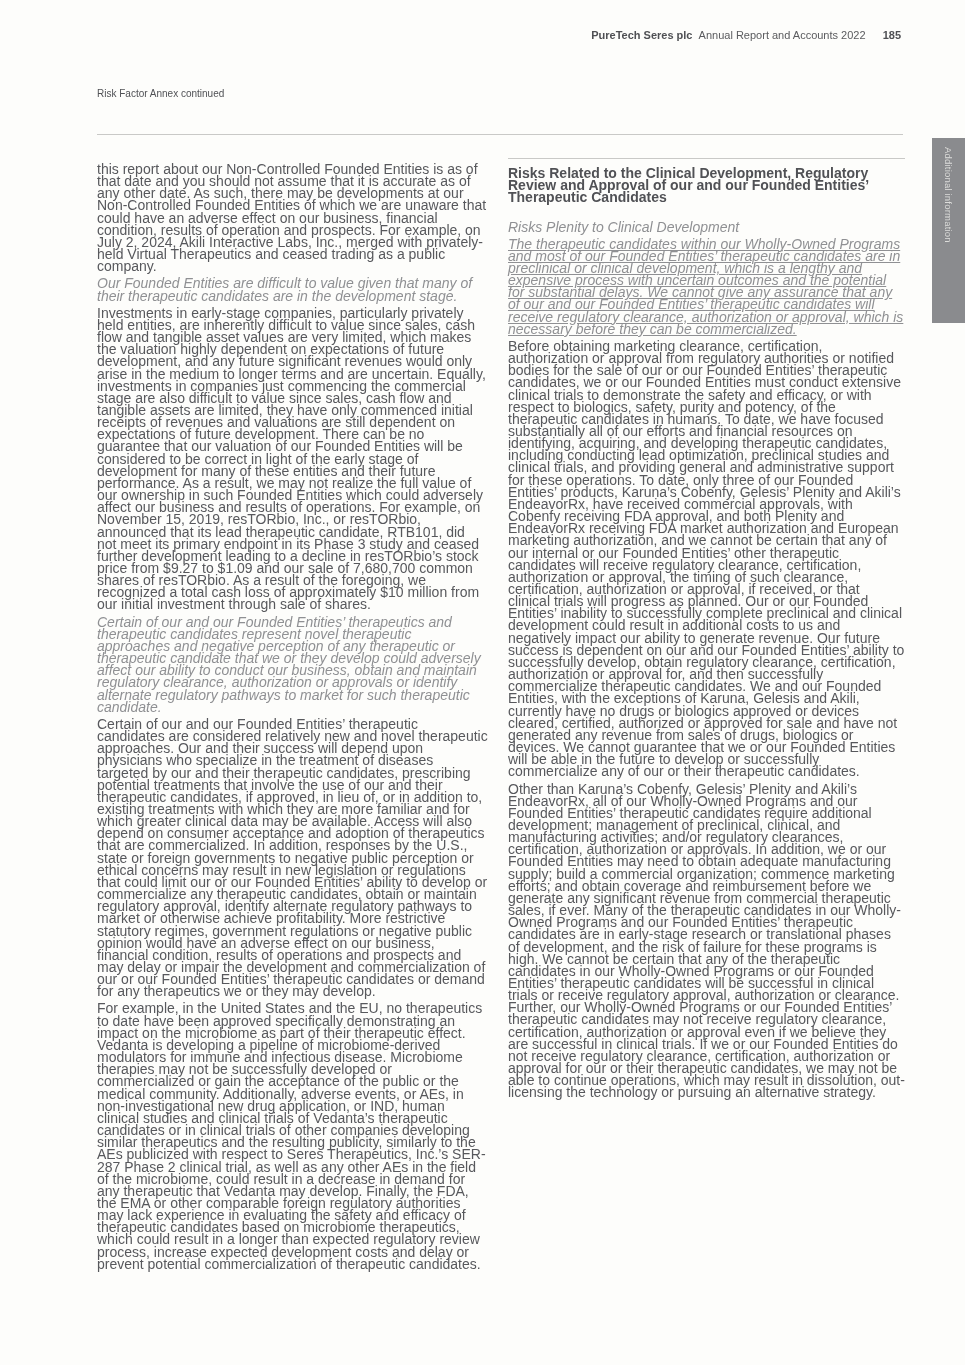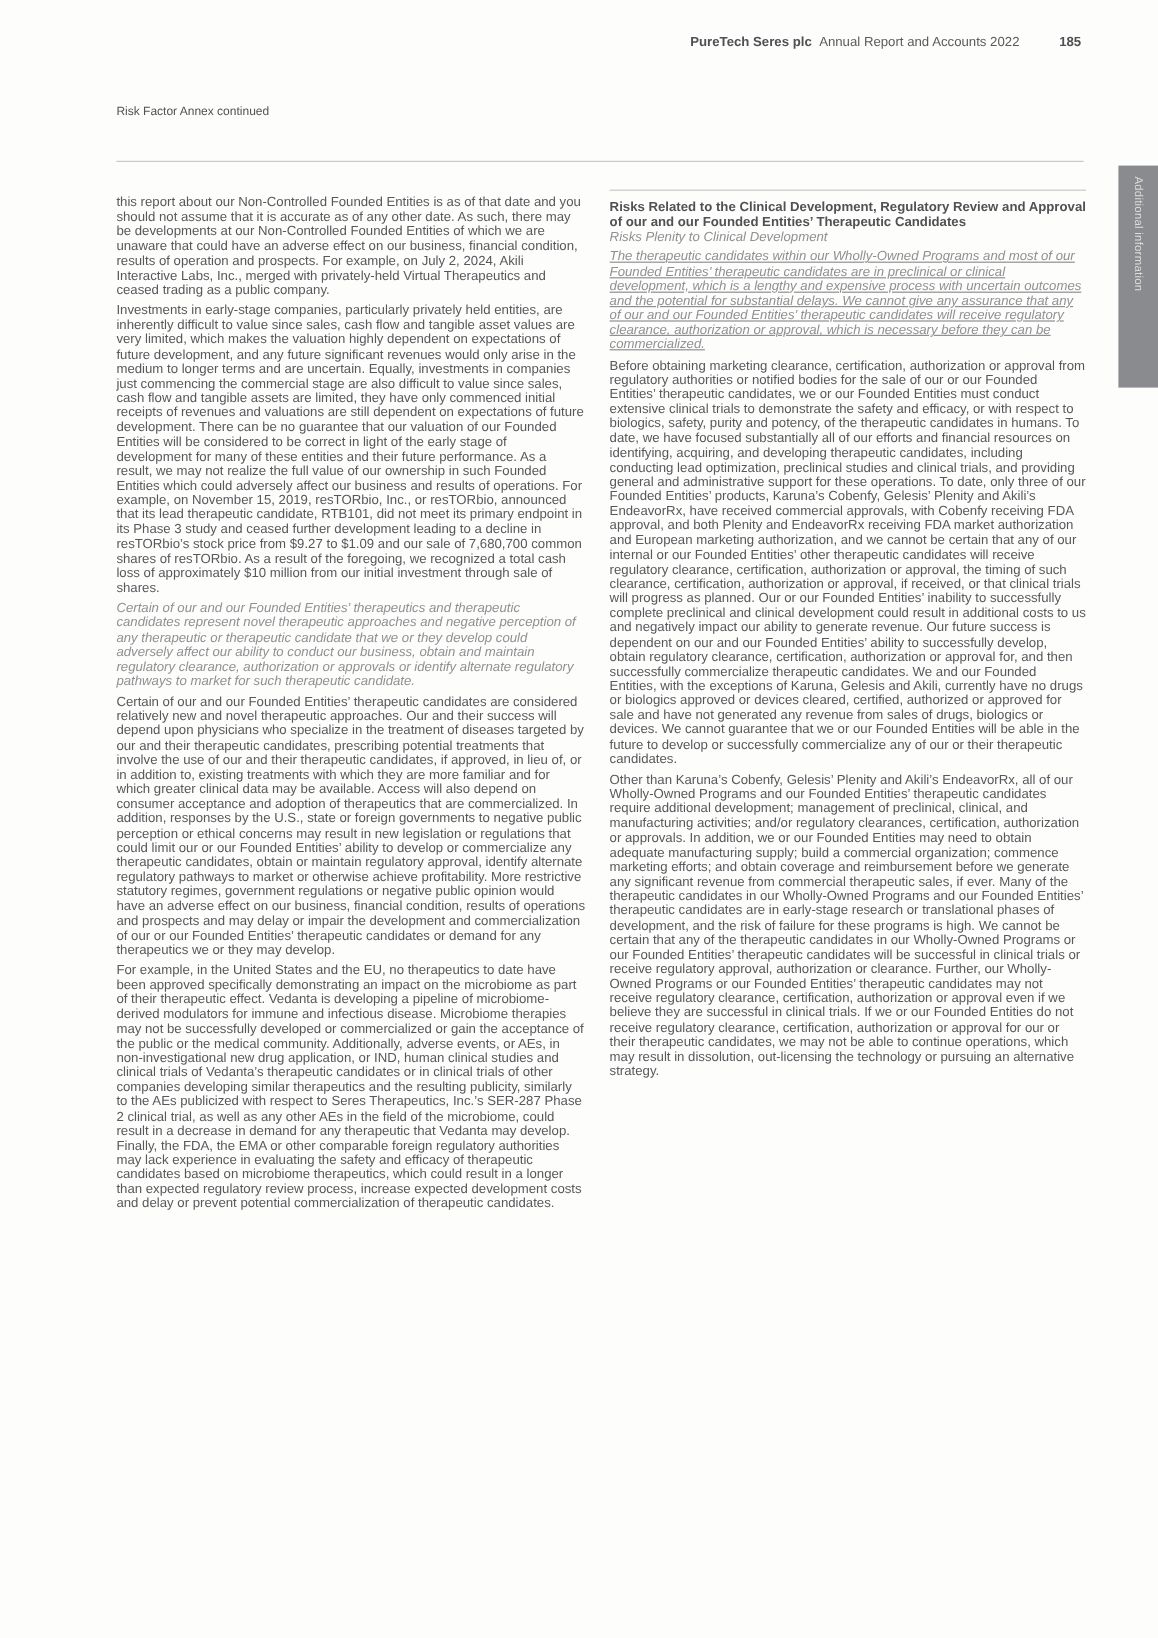--- a/index.html
+++ b/index.html
@@ -11,40 +11,40 @@
     font-family:"Liberation Sans","DejaVu Sans",sans-serif;
     color:#57585c;
     overflow:hidden;
   }
   .running-header{
     position:absolute;top:29px;right:64px;
     font-size:11px;color:#4f5054;white-space:nowrap;
   }
   .running-header .brand{font-weight:bold;}
   .running-header .report{font-weight:normal;color:#5a5b5e;}
-  .running-header .pageno{font-weight:bold;margin-left:30px;}
+  .running-header .pageno{font-weight:bold;margin-left:14px;}
   .section-title{
     position:absolute;left:97px;top:88px;
     font-size:10px;font-weight:normal;color:#505155;margin:0;
   }
   .rule-main{
     position:absolute;left:97px;top:134px;width:806px;height:0;
     border-top:1px solid #c9c9c7;
   }
   .col{
     position:absolute;
-    font-size:11px;line-height:12.15px;
+    font-size:14px;line-height:12.15px;
     text-align:left;
   }
   .col-left{left:97px;top:163px;width:391px;}
   .col-right{left:508px;top:158px;width:397px;border-top:1px solid #c9c9c7;padding-top:8px;}
   .blk{margin:0 0 5px 0;white-space:pre-line;}
   .blk.body{color:#57585c;}
   .blk.italic-heading{color:#8f9093;font-style:italic;margin-top:3px;}
-  .blk.bold-heading{color:#505155;font-weight:bold;margin-bottom:1px;}
+  .blk.bold-heading{color:#505155;font-weight:bold;margin-bottom:18px;}
   .blk.italic-subheading{color:#8f9093;font-style:italic;margin-bottom:4px;}
   .blk.italic-lead{color:#8f9093;font-style:italic;text-decoration:underline;}
   .side-tab{
     position:absolute;right:0;top:138px;width:33px;height:185px;
     background:#8a8b8e;
   }
   .side-tab span{
     display:block;
     writing-mode:vertical-rl;
     margin:9px auto 0 auto;
@@ -66,20 +66,21 @@
   <h1 class="section-title">Risk Factor Annex continued</h1>
 
   <div class="rule-main"></div>
 
   <div class="side-tab">
     <span>Additional information</span>
   </div>
 
   <div class="col col-left">
     <p class="blk body">this report about our Non-Controlled Founded Entities is as of that date and you should not assume that it is accurate as of any other date. As such, there may be developments at our Non-Controlled Founded Entities of which we are unaware that could have an adverse effect on our business, financial condition, results of operation and prospects. For example, on July 2, 2024, Akili Interactive Labs, Inc., merged with privately-held Virtual Therapeutics and ceased trading as a public company.</p>
+    <p class="blk italic-heading">Our Founded Entities are difficult to value given that many of their therapeutic candidates are in the development stage.</p>
     <p class="blk body">Investments in early-stage companies, particularly privately held entities, are inherently difficult to value since sales, cash flow and tangible asset values are very limited, which makes the valuation highly dependent on expectations of future development, and any future significant revenues would only arise in the medium to longer terms and are uncertain. Equally, investments in companies just commencing the commercial stage are also difficult to value since sales, cash flow and tangible assets are limited, they have only commenced initial receipts of revenues and valuations are still dependent on expectations of future development. There can be no guarantee that our valuation of our Founded Entities will be considered to be correct in light of the early stage of development for many of these entities and their future performance. As a result, we may not realize the full value of our ownership in such Founded Entities which could adversely affect our business and results of operations. For example, on November 15, 2019, resTORbio, Inc., or resTORbio, announced that its lead therapeutic candidate, RTB101, did not meet its primary endpoint in its Phase 3 study and ceased further development leading to a decline in resTORbio’s stock price from $9.27 to $1.09 and our sale of 7,680,700 common shares of resTORbio. As a result of the foregoing, we recognized a total cash loss of approximately $10 million from our initial investment through sale of shares.</p>
     <p class="blk italic-heading">Certain of our and our Founded Entities’ therapeutics and therapeutic candidates represent novel therapeutic approaches and negative perception of any therapeutic or therapeutic candidate that we or they develop could adversely affect our ability to conduct our business, obtain and maintain regulatory clearance, authorization or approvals or identify alternate regulatory pathways to market for such therapeutic candidate.</p>
     <p class="blk body">Certain of our and our Founded Entities’ therapeutic candidates are considered relatively new and novel therapeutic approaches. Our and their success will depend upon physicians who specialize in the treatment of diseases targeted by our and their therapeutic candidates, prescribing potential treatments that involve the use of our and their therapeutic candidates, if approved, in lieu of, or in addition to, existing treatments with which they are more familiar and for which greater clinical data may be available. Access will also depend on consumer acceptance and adoption of therapeutics that are commercialized. In addition, responses by the U.S., state or foreign governments to negative public perception or ethical concerns may result in new legislation or regulations that could limit our or our Founded Entities’ ability to develop or commercialize any therapeutic candidates, obtain or maintain regulatory approval, identify alternate regulatory pathways to market or otherwise achieve profitability. More restrictive statutory regimes, government regulations or negative public opinion would have an adverse effect on our business, financial condition, results of operations and prospects and may delay or impair the development and commercialization of our or our Founded Entities’ therapeutic candidates or demand for any therapeutics we or they may develop.</p>
     <p class="blk body">For example, in the United States and the EU, no therapeutics to date have been approved specifically demonstrating an impact on the microbiome as part of their therapeutic effect. Vedanta is developing a pipeline of microbiome-derived modulators for immune and infectious disease. Microbiome therapies may not be successfully developed or commercialized or gain the acceptance of the public or the medical community. Additionally, adverse events, or AEs, in non-investigational new drug application, or IND, human clinical studies and clinical trials of Vedanta’s therapeutic candidates or in clinical trials of other companies developing similar therapeutics and the resulting publicity, similarly to the AEs publicized with respect to Seres Therapeutics, Inc.’s SER-287 Phase 2 clinical trial, as well as any other AEs in the field of the microbiome, could result in a decrease in demand for any therapeutic that Vedanta may develop. Finally, the FDA, the EMA or other comparable foreign regulatory authorities may lack experience in evaluating the safety and efficacy of therapeutic candidates based on microbiome therapeutics, which could result in a longer than expected regulatory review process, increase expected development costs and delay or prevent potential commercialization of therapeutic candidates.</p>
   </div>
 
   <div class="col col-right">
     <p class="blk bold-heading">Risks Related to the Clinical Development, Regulatory Review and Approval of our and our Founded Entities’ Therapeutic Candidates</p>
     <p class="blk italic-subheading">Risks Plenity to Clinical Development</p>
     <p class="blk italic-lead">The therapeutic candidates within our Wholly-Owned Programs and most of our Founded Entities’ therapeutic candidates are in preclinical or clinical development, which is a lengthy and expensive process with uncertain outcomes and the potential for substantial delays. We cannot give any assurance that any of our and our Founded Entities’ therapeutic candidates will receive regulatory clearance, authorization or approval, which is necessary before they can be commercialized.</p>

